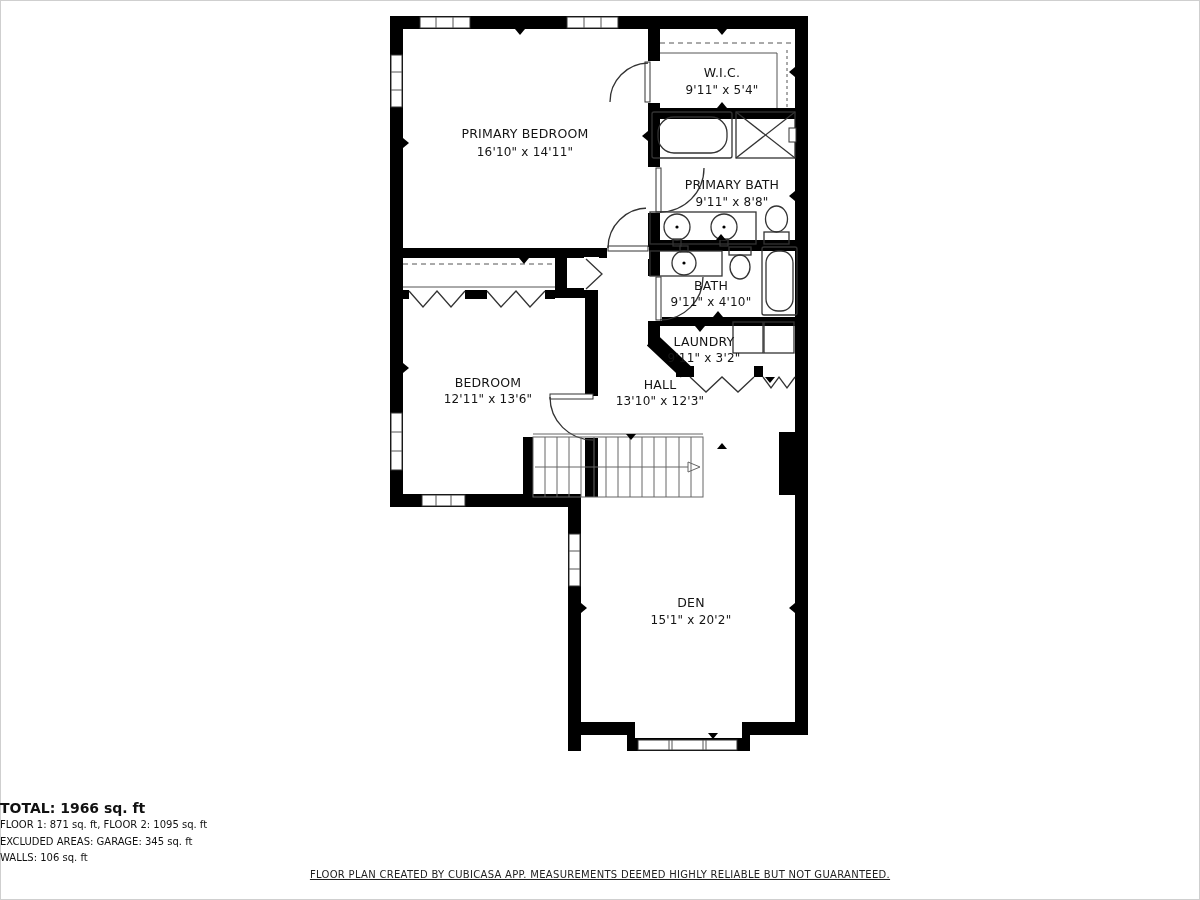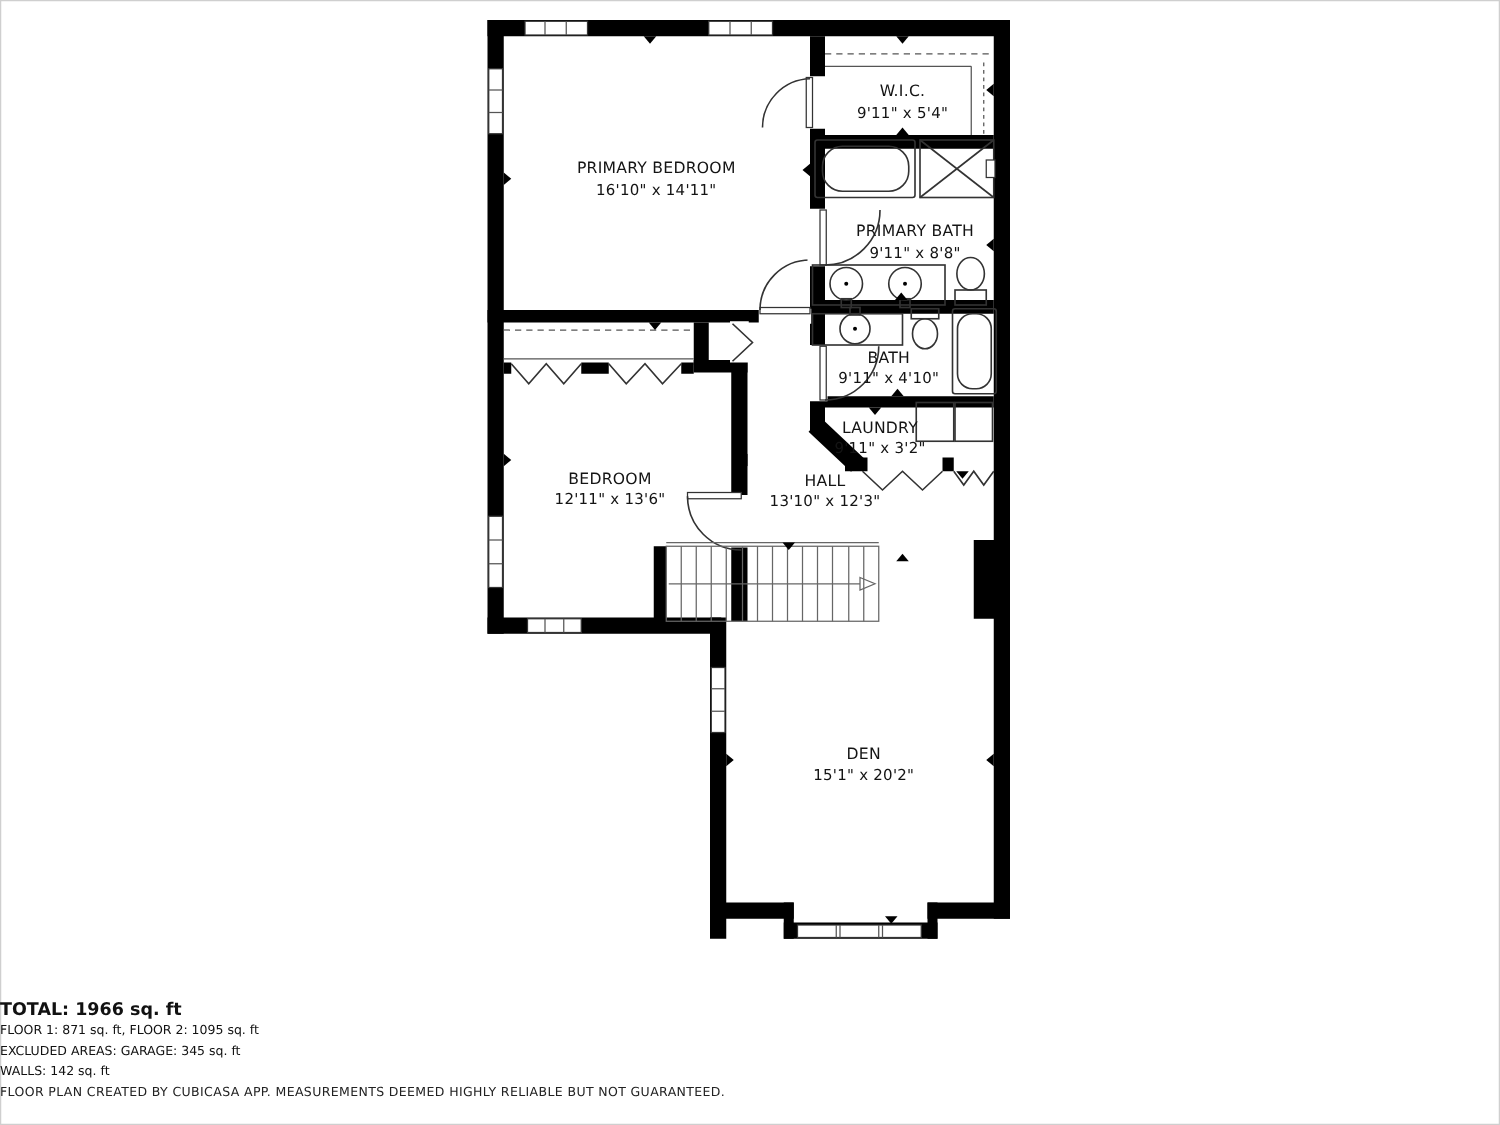--- a/index.html
+++ b/index.html
@@ -13,22 +13,22 @@
   .fix{fill:none;stroke:#333;stroke-width:1.3;}
   .thin{fill:none;stroke:#555;stroke-width:1;}
   .stair{fill:none;stroke:#666;stroke-width:1;}
   .tick{fill:#000;}
   .leaf{fill:#fff;stroke:#333;stroke-width:1;}
   .gap{fill:#fff;stroke:none;}
   .win{fill:#fff;stroke:#333;stroke-width:1;}
   .summary{position:absolute;left:0;top:799px;width:1200px;text-align:left;color:#111;}
   .summary .total{font-size:14px;font-weight:bold;line-height:18px;}
   .summary .line{font-size:10px;line-height:16.5px;}
-  .footer{position:absolute;left:0;top:869px;width:1200px;
-          font-size:10px;letter-spacing:.3px;color:#222;}
+  .footer{position:absolute;left:0;top:869px;width:1200px;text-align:center;
+          font-size:10px;letter-spacing:.3px;color:#222;text-decoration:underline;}
 </style>
 </head>
 <body>
 
 <div id="stage">
   <svg width="1200" height="900" viewBox="0 0 1200 900">
 
     <g>
       <rect class="wall" x="390" y="16" width="418" height="13"></rect>
       <rect class="wall" x="390" y="16" width="13" height="491"></rect>
@@ -268,16 +268,16 @@
       <text class="room-name" x="691" y="607">DEN</text>
       <text class="room-dims" x="691" y="624">15'1" x 20'2"</text>
     </g>
   </svg>
 
   
   <div class="summary">
     <div class="total">TOTAL: 1966 sq. ft</div>
     <div class="line">FLOOR 1: 871 sq. ft, FLOOR 2: 1095 sq. ft</div>
     <div class="line">EXCLUDED AREAS: GARAGE: 345 sq. ft</div>
-    <div class="line">WALLS: 142 sq. ft</div>
+    <div class="line">WALLS: 106 sq. ft</div>
   </div>
   <div class="footer">FLOOR PLAN CREATED BY CUBICASA APP. MEASUREMENTS DEEMED HIGHLY RELIABLE BUT NOT GUARANTEED.</div>
 </div>
 
 </body></html>

